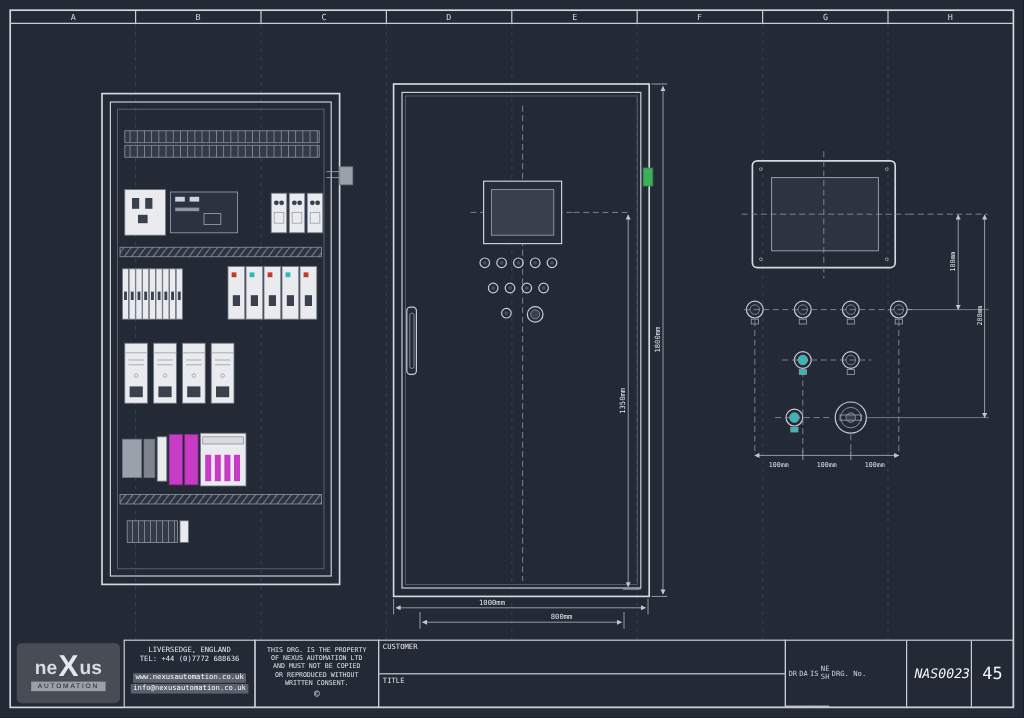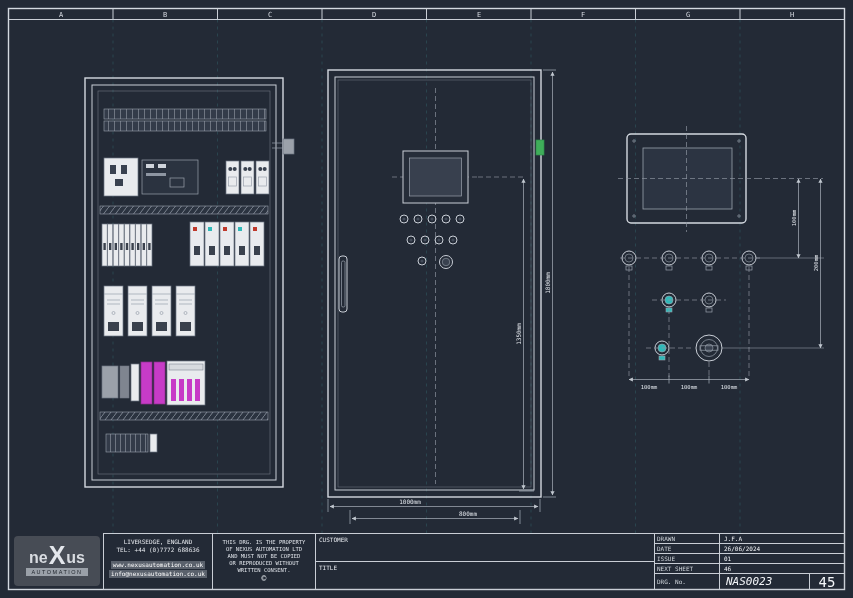--- a/index.html
+++ b/index.html
@@ -21,21 +21,21 @@
   
   .tb-cell{position:absolute;border:1px solid #c9ced6;box-sizing:border-box;color:#e6e9ee;}
   .addr{left:103px;top:533px;width:110px;height:57px;text-align:center;font-size:6px;line-height:8px;padding-top:4px;}
   .chip{display:inline-block;background:#5a616c;color:#fff;padding:0 2px;margin-top:1px;font-size:6px;line-height:8px;}
   .notice{left:212px;top:533px;width:104px;height:57px;font-size:5.5px;line-height:7px;padding-top:5px;text-align:center;color:#dfe3e9;}
   .copy{font-size:8px;margin-top:1px;}
   .mainc{left:315px;top:533px;width:340px;height:57px;padding:0;}
   .half{position:relative;height:28px;}
   .half.top{border-bottom:1px solid #c9ced6;height:27px;}
   .half .lbl{position:absolute;left:3px;top:2px;font-size:6px;color:#e6e9ee;}
-  .info{left:654px;top:533px;width:191px;height:57px;display:flex;flex-direction:column;padding:0;justify-content:center;}
+  .info{left:654px;top:533px;width:191px;height:57px;display:flex;flex-direction:row;padding:0;}
   .irow{flex:0 0 9px;display:flex;border-bottom:1px solid #c9ced6;font-size:6px;align-items:center;overflow:hidden;}
   .ilabel{width:62px;align-self:stretch;display:flex;align-items:center;padding-left:2px;border-right:1px solid #c9ced6;color:#cfd4da;}
   .ival{padding-left:4px;color:#f4f6f9;}
   .irowlast{flex:1;display:flex;border-bottom:none;font-size:6px;}
   .drgval{flex:1;display:flex;align-items:center;padding-left:6px;font-size:11px;font-style:italic;color:#f4f6f9;}
   .sheetno{width:34px;border-left:1px solid #c9ced6;display:flex;align-items:center;justify-content:center;font-size:14px;color:#f4f6f9;}
   .logo{position:absolute;left:14px;top:536px;width:86px;height:50px;background:#474c55;border-radius:4px;
         display:flex;flex-direction:column;align-items:center;justify-content:center;font-family:"Liberation Sans",sans-serif;}
   .logo-word{color:#d9dce1;font-weight:bold;font-size:16px;line-height:15px;display:flex;align-items:flex-end;}
   .logo-x{font-size:25px;line-height:19px;margin:0 1px;color:#e4e7ec;}

